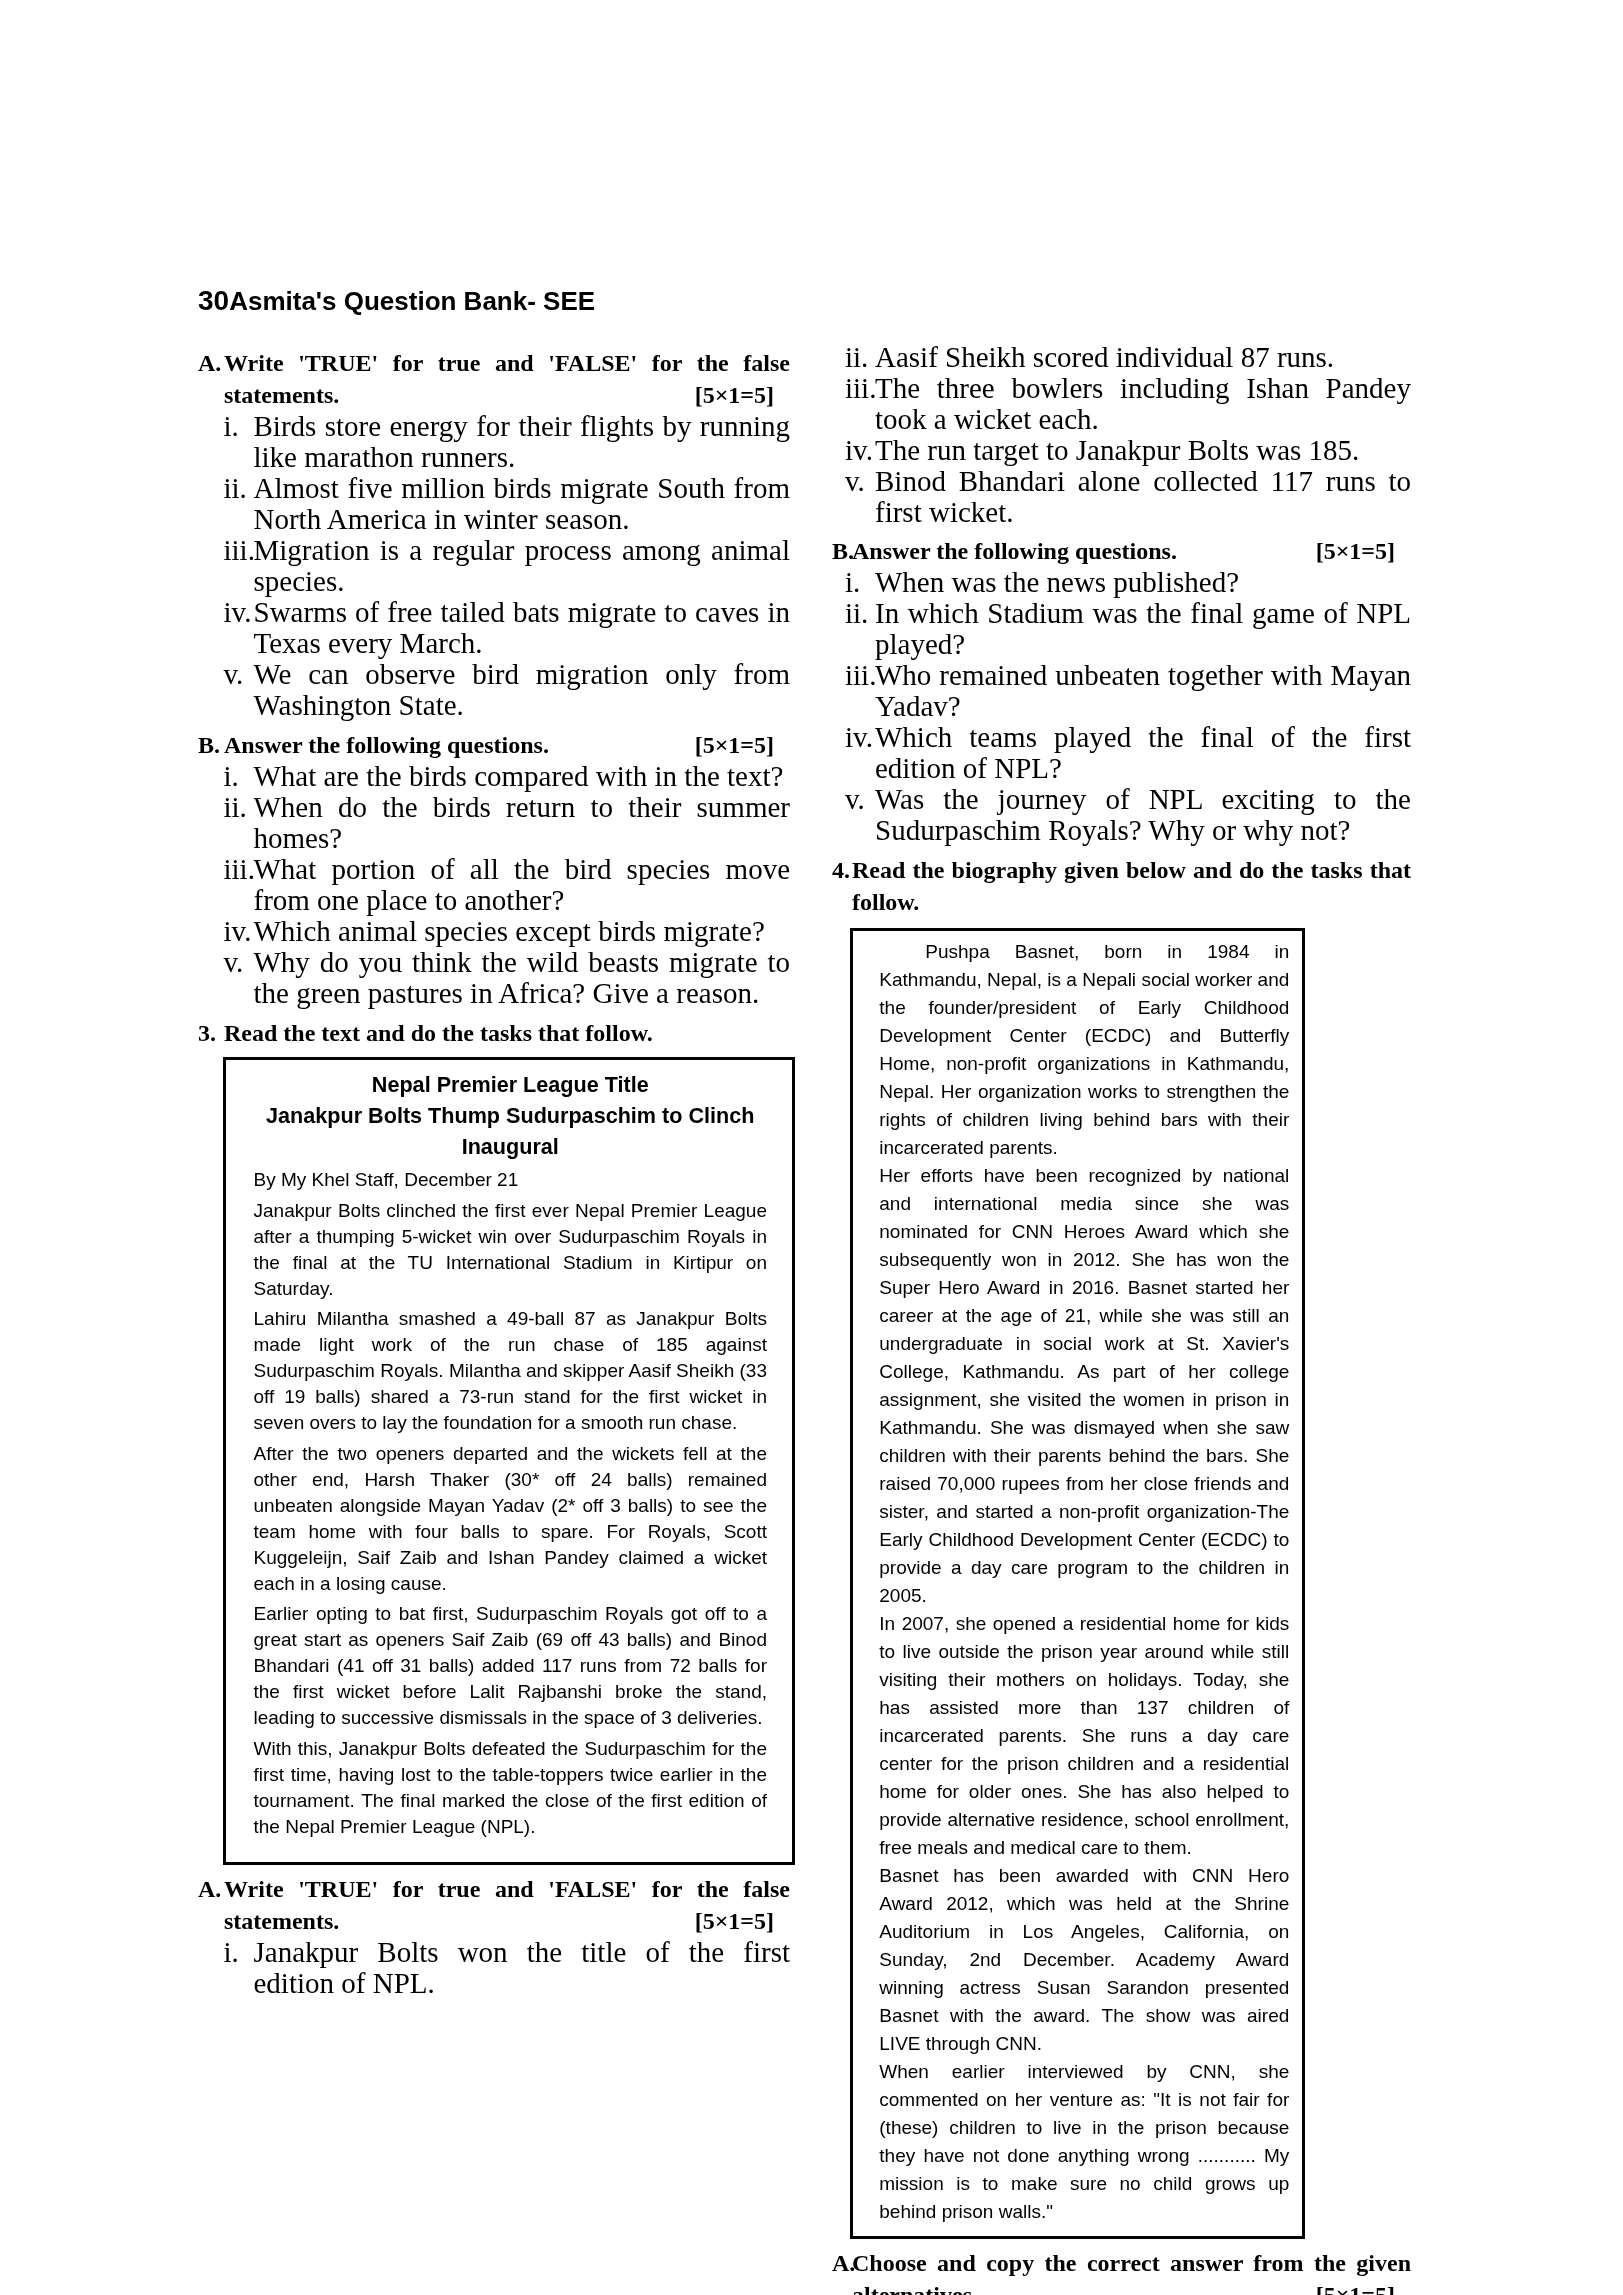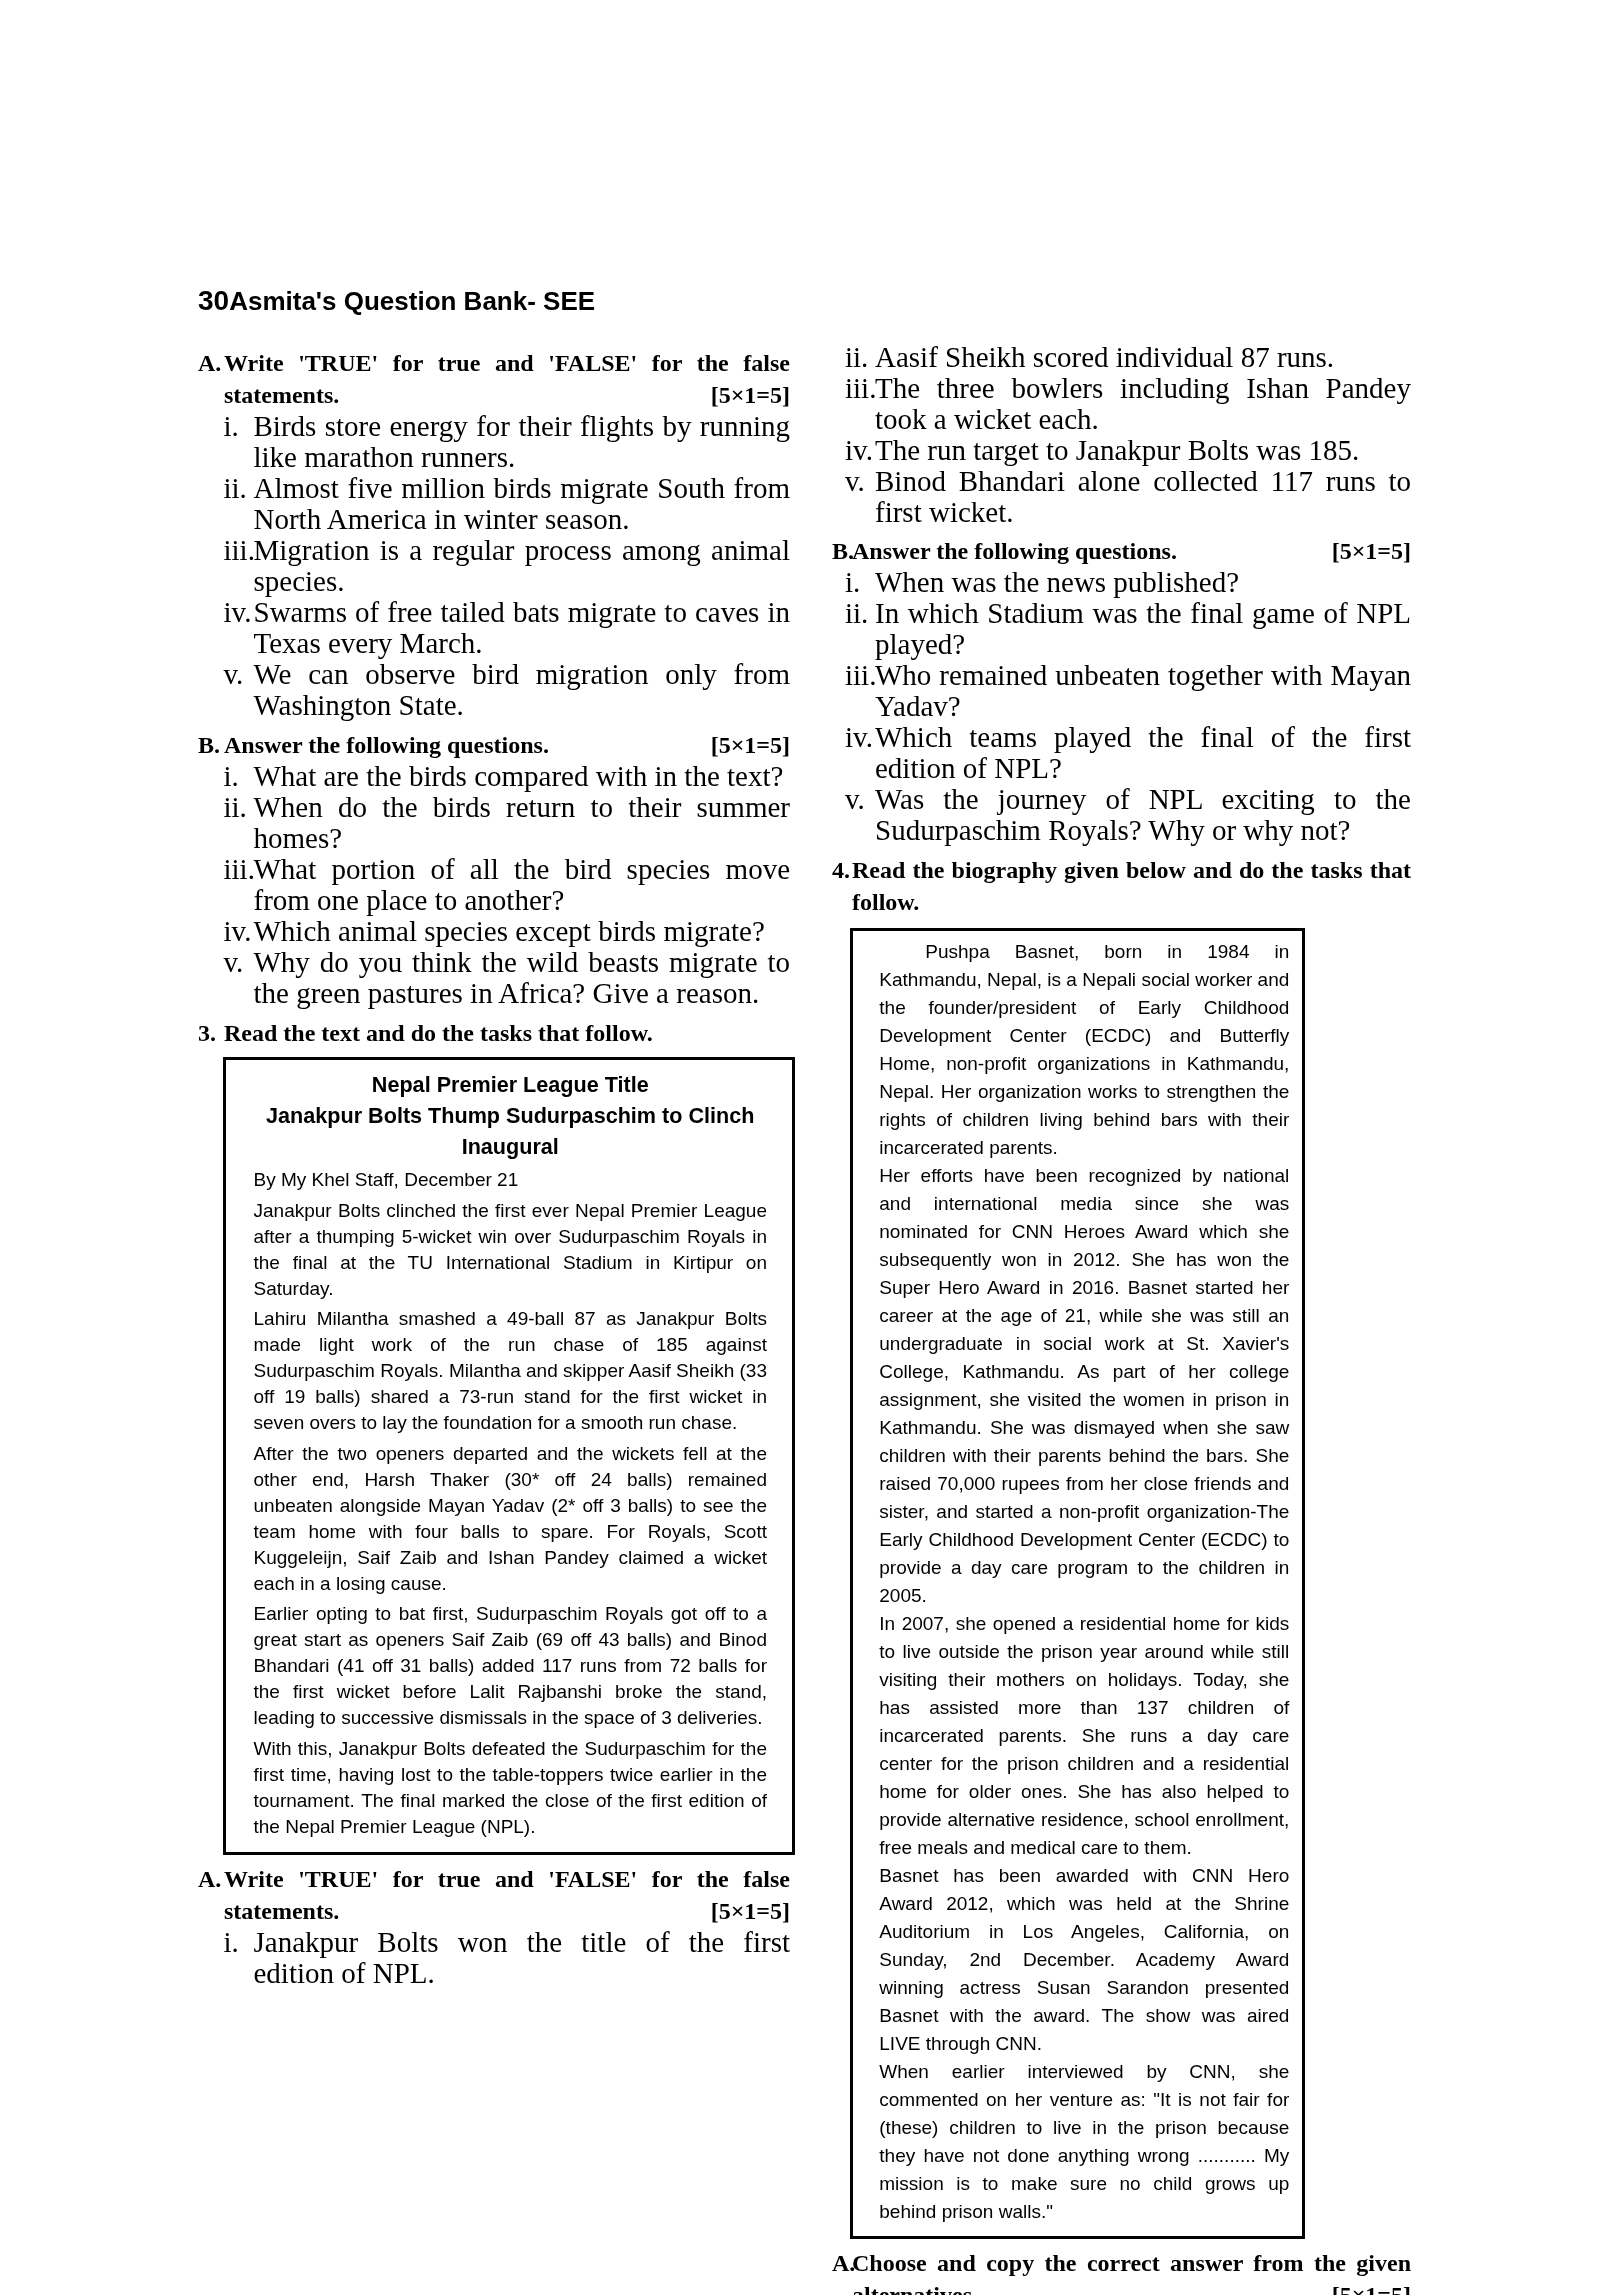--- a/index.html
+++ b/index.html
@@ -36,42 +36,42 @@
   }
 
   .qhead {
     display:flex;
     font-weight:bold; font-size:24px; line-height:32px;
     margin-top:7.9px;
   }
   .qlabel { flex:none; width:26px; }
   .col-right .qlabel { flex:none; width:20px; }
   .qtitle { flex:1; position:relative; text-align:justify; }
-  .marks  { position:absolute; right:0; bottom:0; font-weight:bold; }
+  .marks  { position:absolute; right:16px; bottom:0; font-weight:bold; }
 
   .items { margin-left:25.5px; }
   .col-right .items { margin-left:13px; }
   .item { display:flex; font-size:29px; line-height:31px; }
   .rn { flex:none; width:30px; }
   .it { flex:1; text-align:justify; }
 
   .article-box {
     margin-top:7.9px; margin-left:25px; width:572px;
     border:3.9px solid #000;
     padding:9.2px 25px 10.5px 27.5px;
     font-family:"Liberation Sans","DejaVu Sans",sans-serif;
     font-size:19px; line-height:26px; text-align:justify;
   }
   .article-title {
     text-align:center; font-weight:bold;
     font-size:21.6px; line-height:31px;
     margin-bottom:5.2px;
   }
   .article-box p { margin-bottom:4.6px; }
-  .article-box p:last-child { margin-bottom:2px; }
+  .article-box p:last-child { margin-bottom:12px; }
   .byline { text-align:left; margin-bottom:4.6px; }
 
   .bio-box {
     margin-top:9.2px; margin-left:18.3px; width:455px;
     border:3.9px solid #000;
     padding:7.9px 13px 9.2px 26px;
     font-family:"Liberation Sans","DejaVu Sans",sans-serif;
     font-size:19px; line-height:28px; text-align:justify;
   }
   .bio-box p.indent-first { text-indent:46px; }

